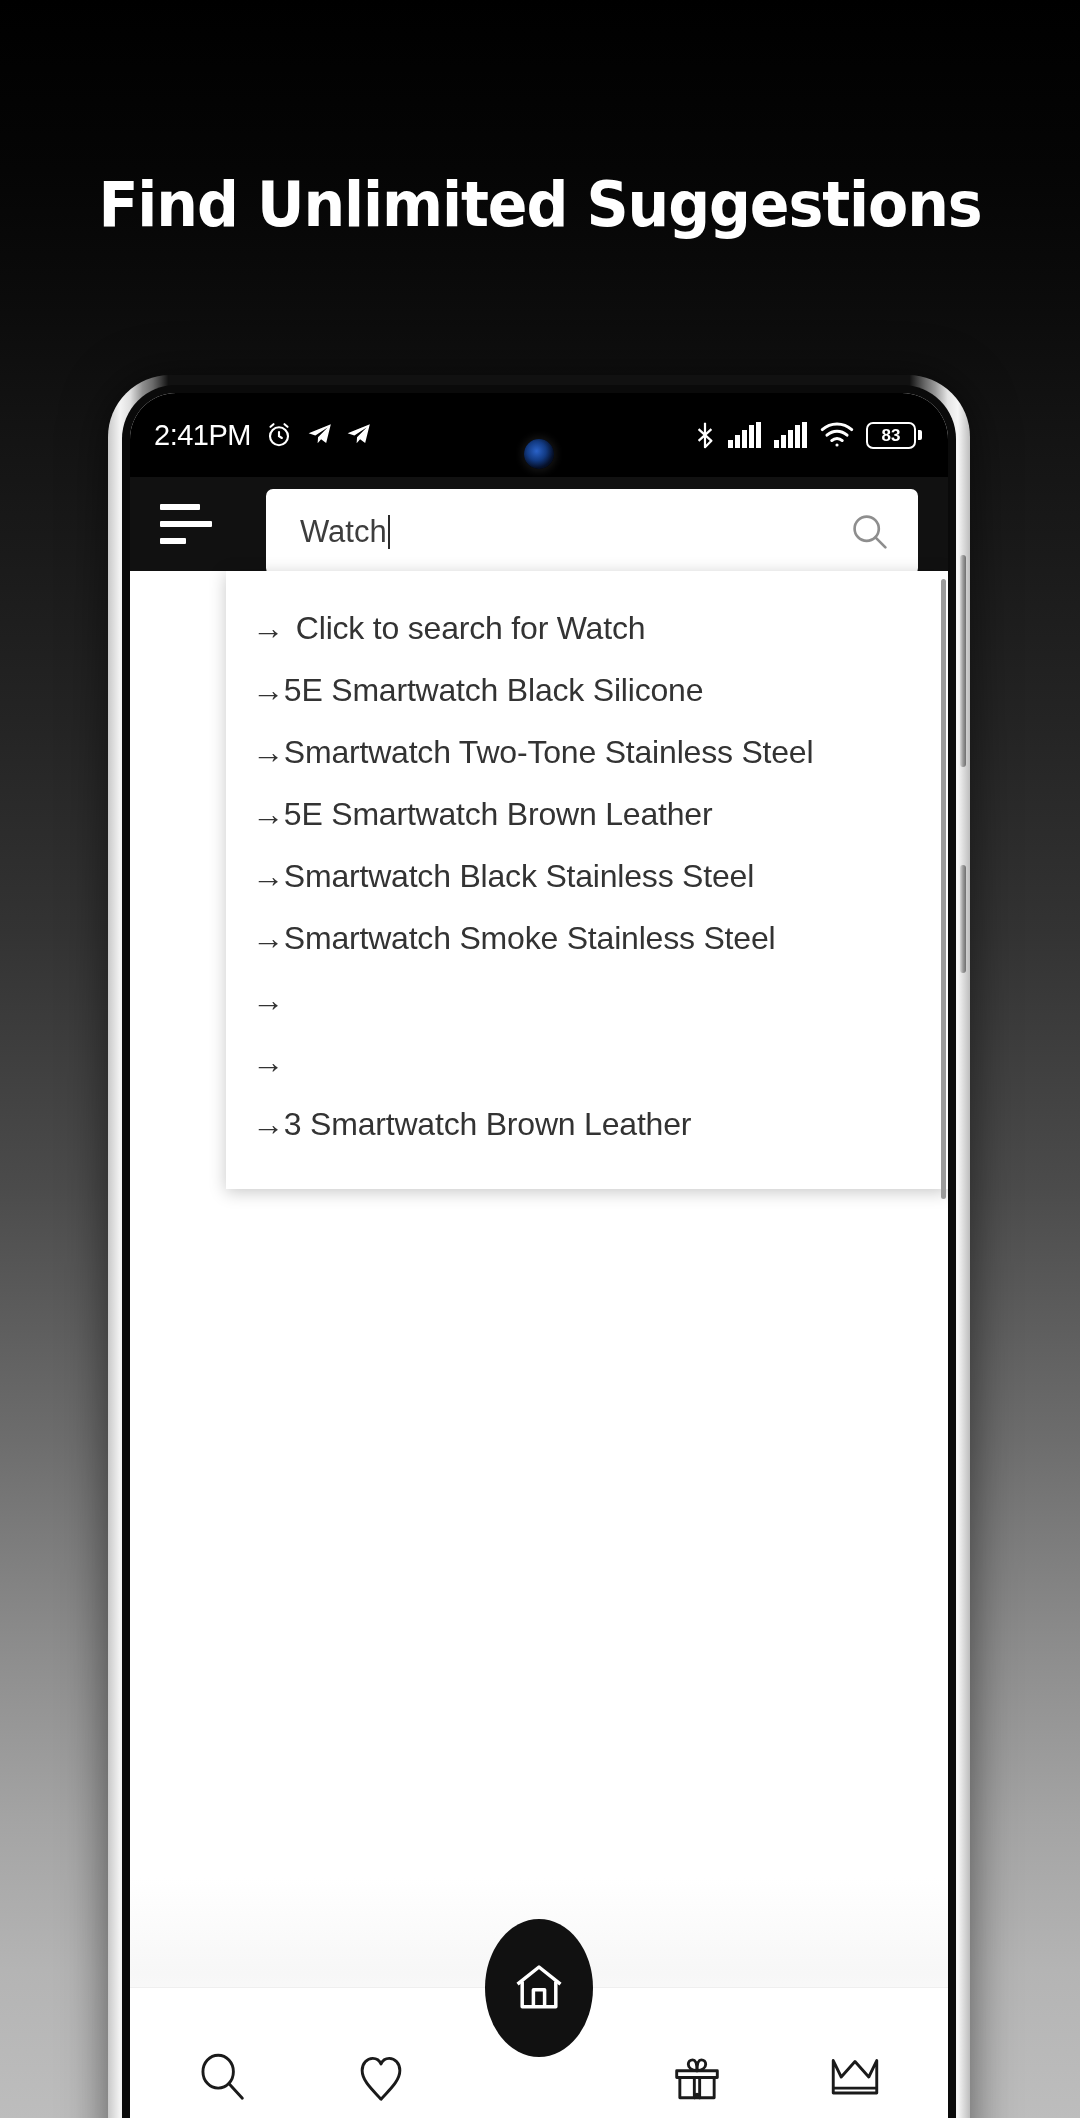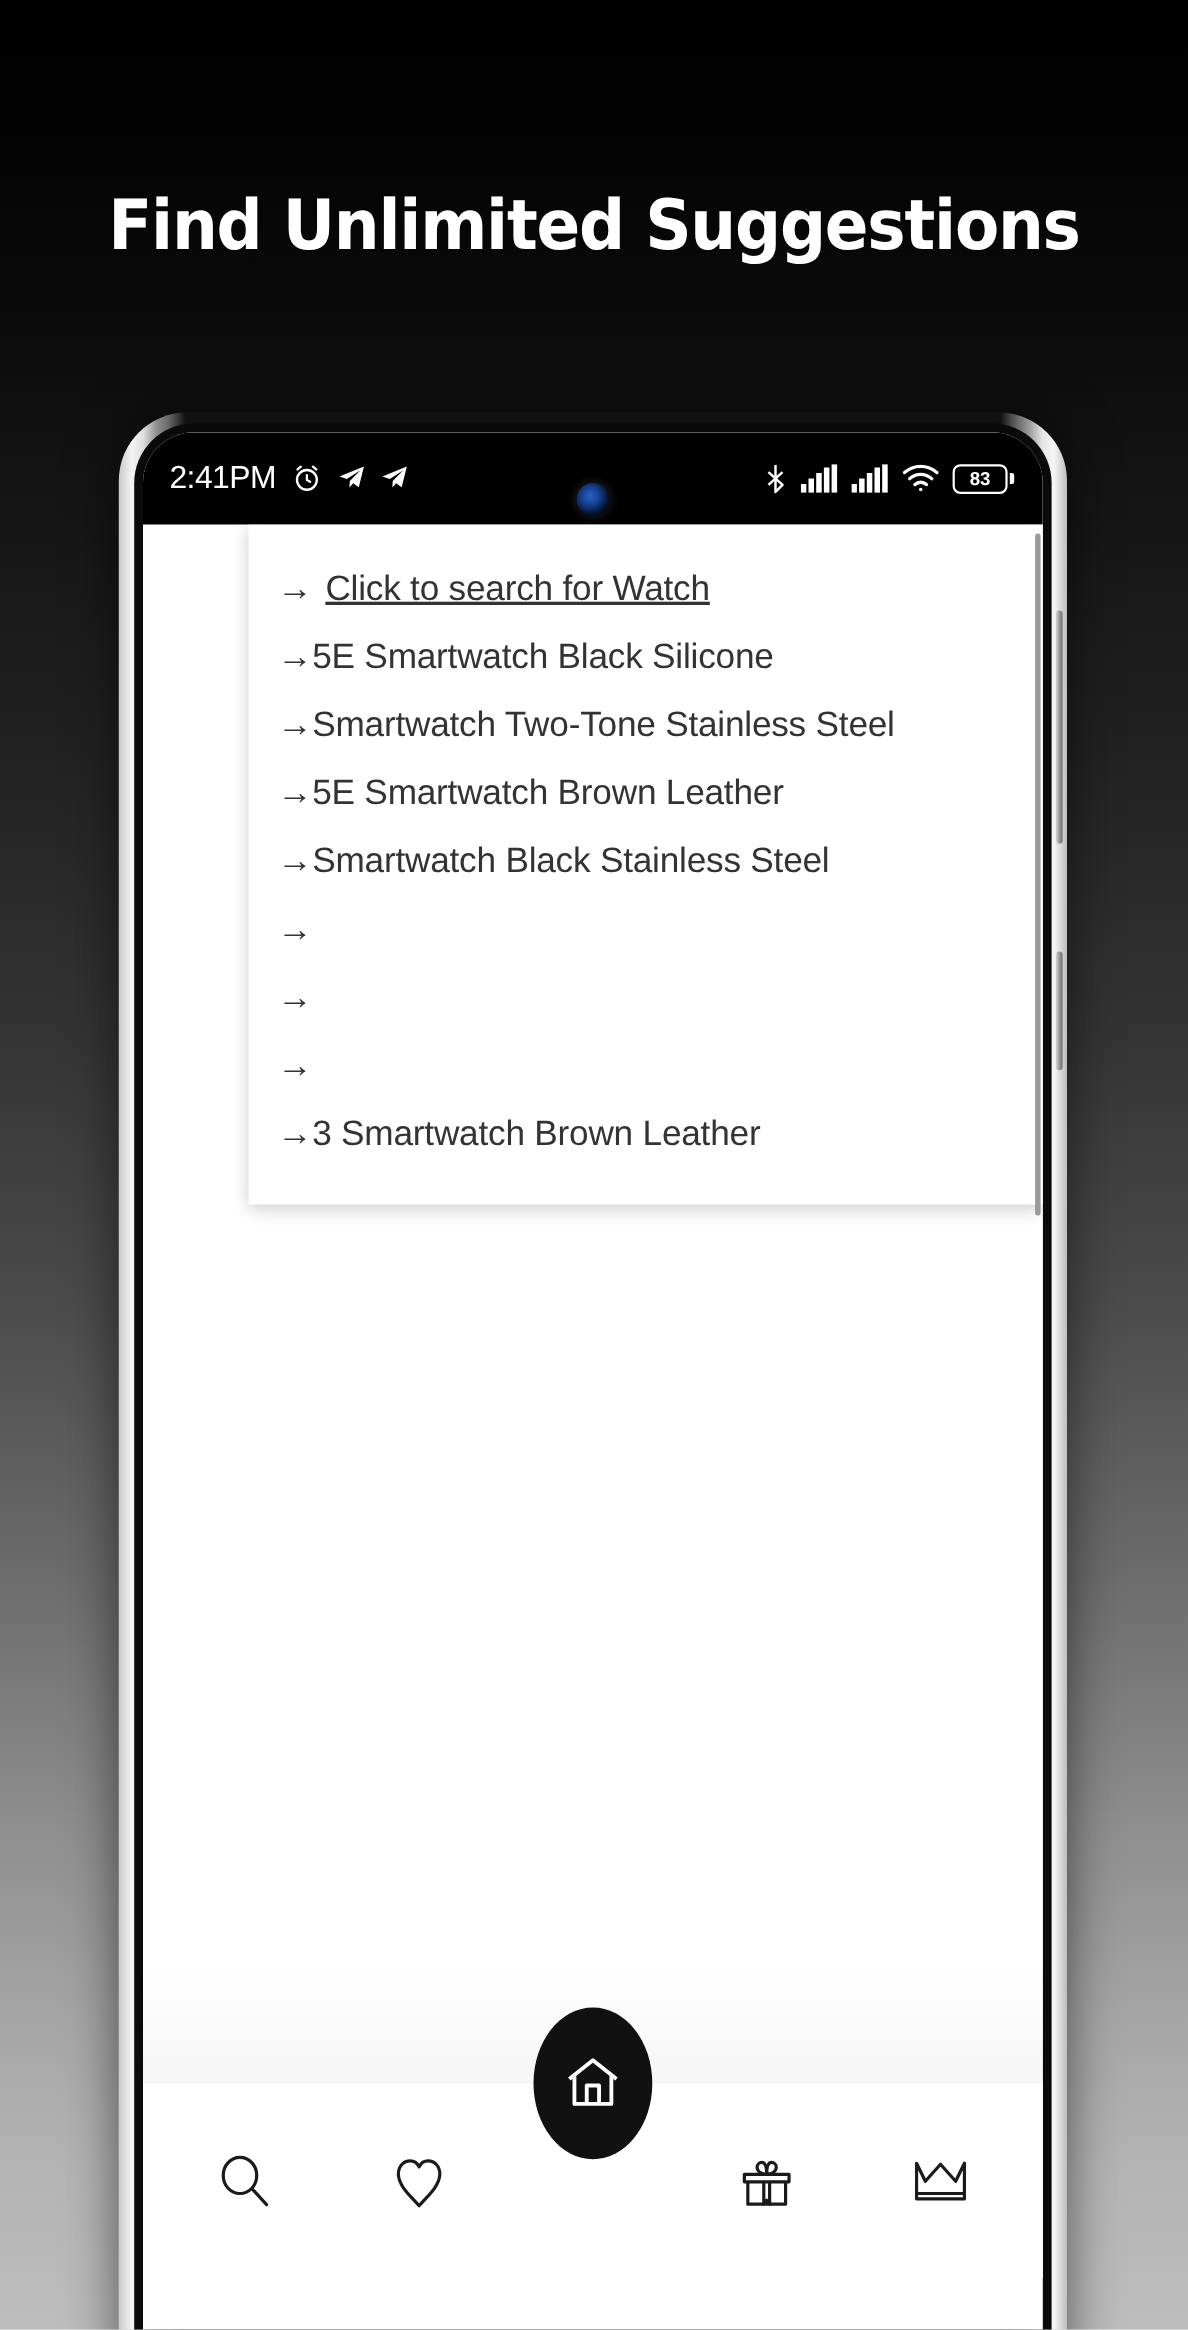--- a/index.html
+++ b/index.html
@@ -210,21 +210,21 @@
     line-height: 62px;
     letter-spacing: -0.2px;
   }
   .sug .arrow {
     flex: 0 0 auto;
     font-size: 32px;
     line-height: 62px;
     color: #333333;
   }
   .sug .txt { flex: 1 1 auto; }
-  .sug.first .txt { margin-left: 12px; text-decoration: underline; }
+  .sug.first .txt { margin-left: 12px; }
   .dd-scrollbar {
     position: absolute;
     right: 2px; top: 8px;
     width: 5px; height: 620px;
     background: #9a9a9a;
     border-radius: 3px;
   }
 
   
   .bottomnav {
@@ -325,20 +325,36 @@
               <circle cx="12" cy="16.1" r="1.1" fill="#fff" stroke="none"></circle>
             </svg>
           </span>
           <span class="battery">
             <span class="shell">83</span>
             <span class="nub"></span>
           </span>
         </div>
       </div>
 
+      <div class="appbar">
+        <div class="hamburger">
+          <i></i>
+            <i></i>
+            <i></i>
+        </div>
+        <div class="searchbox">
+          <span class="search-value"><span>Watch</span><span class="caret"></span></span>
+          <span>
+            <svg width="44" height="44" viewBox="0 0 24 24" fill="none" stroke="#8e8e8e" stroke-width="1.45" stroke-linecap="round">
+              <circle cx="10.2" cy="10.2" r="6.6"></circle>
+              <path d="M15.1 15.1 20.4 20.4"></path>
+            </svg>
+          </span>
+        </div>
+      </div>
 
       <div class="content">
         <div class="bg-text">
           <div>To</div>
           <div>Cus</div>
         </div>
 
         <div class="dropdown">
           <div class="dd-scrollbar"></div>
 
@@ -357,20 +373,21 @@
           <div class="sug">
             <span class="arrow">→</span>
             <span class="txt">5E Smartwatch Brown Leather</span>
           </div>
           <div class="sug">
             <span class="arrow">→</span>
             <span class="txt">Smartwatch Black Stainless Steel</span>
           </div>
           <div class="sug">
             <span class="arrow">→</span>
+            <span class="txt">Smartwatch Smoke Stainless Steel</span>
           </div>
           <div class="sug">
             <span class="arrow">→</span>
           </div>
           <div class="sug">
             <span class="arrow">→</span>
           </div>
           <div class="sug">
             <span class="arrow">→</span>
             <span class="txt">3 Smartwatch Brown Leather</span>

